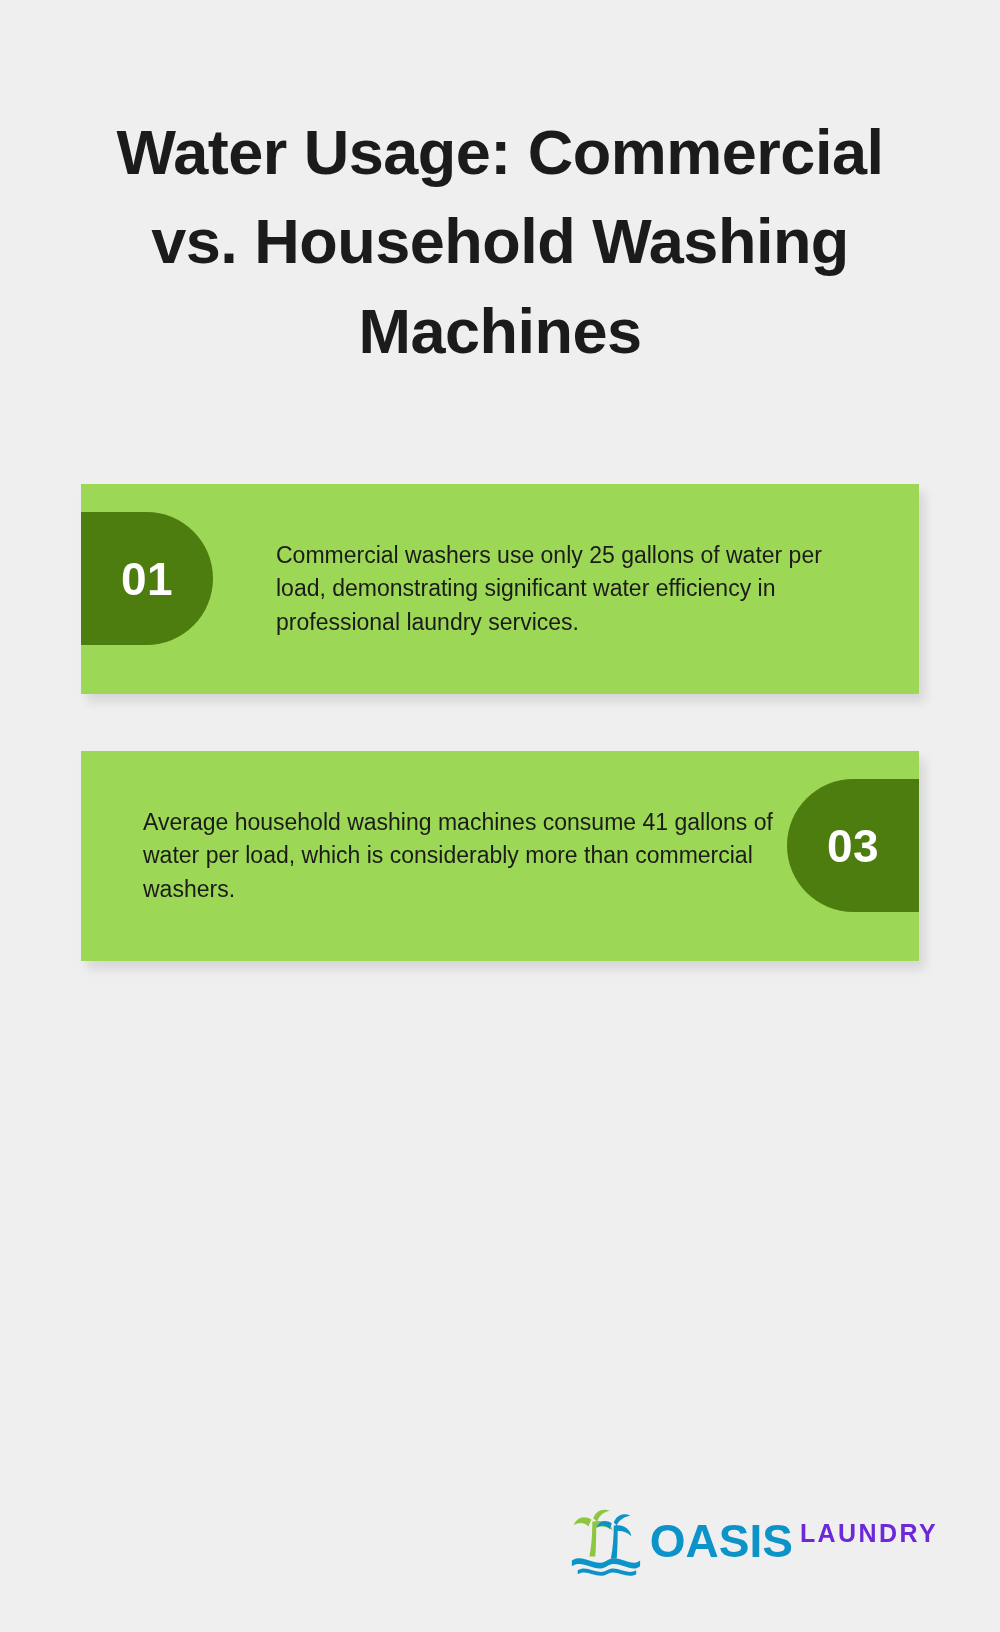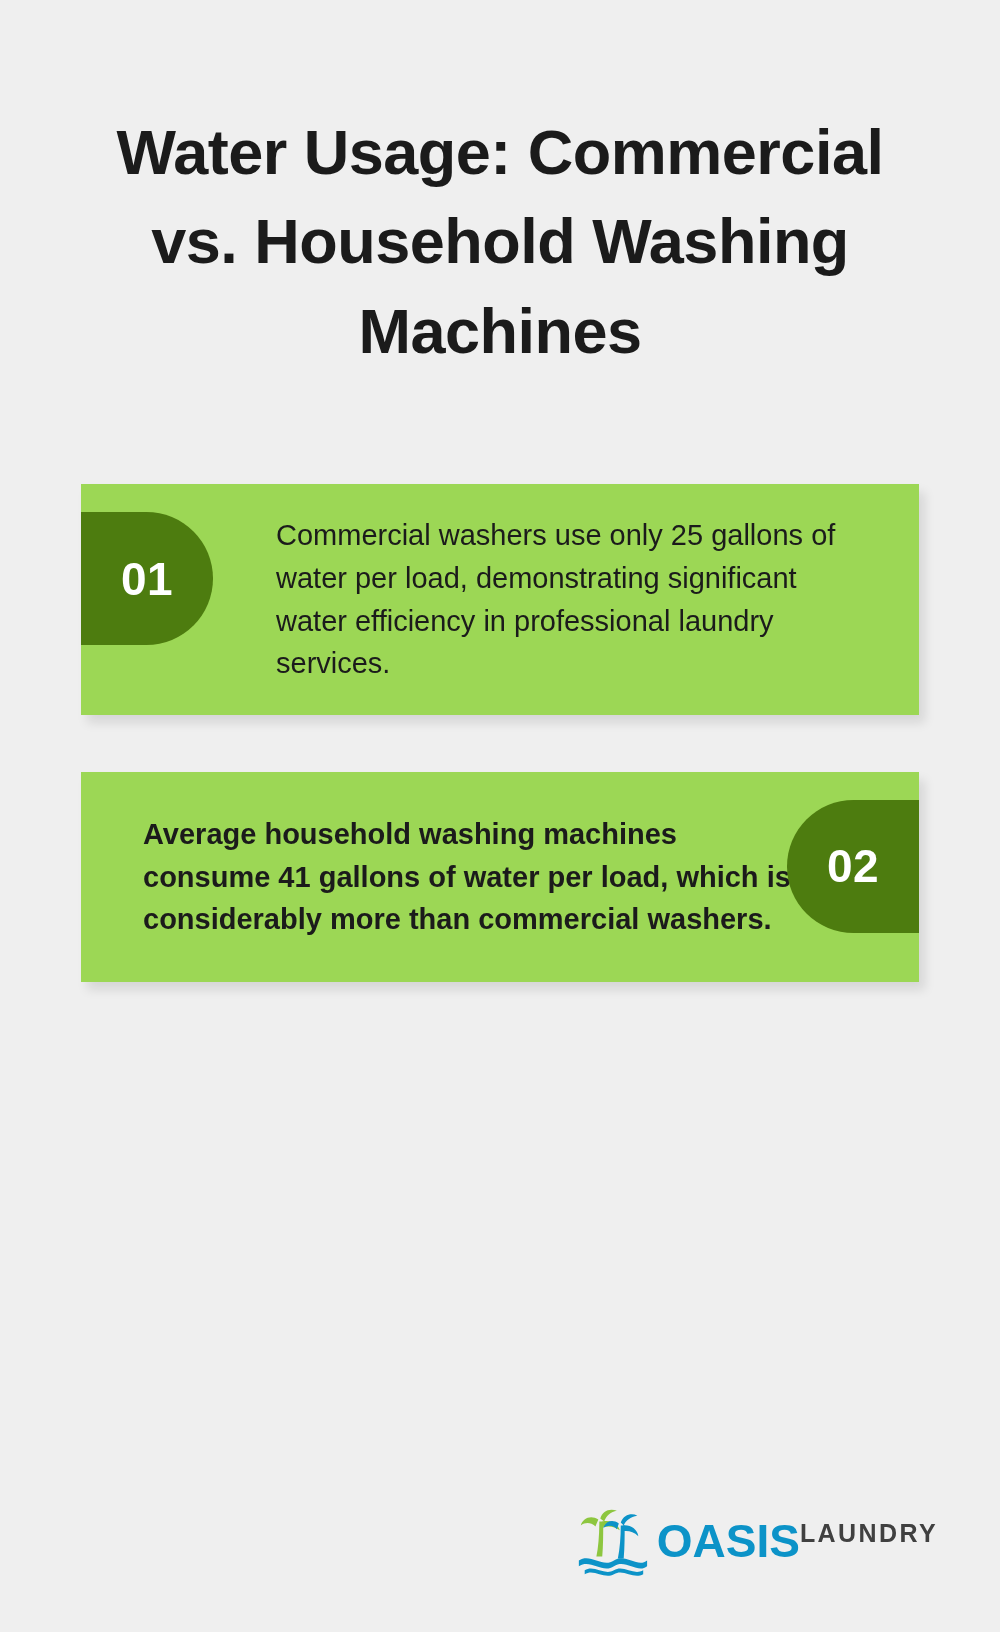--- a/index.html
+++ b/index.html
@@ -74,33 +74,32 @@
     border-bottom-right-radius: 67px;
   }
 
   .item.right .badge {
     right: 0;
     border-top-left-radius: 67px;
     border-bottom-left-radius: 67px;
   }
 
   .item-text {
-    font-size: 29px;
+    font-size: 23px;
     line-height: 1.47;
     color: #1b1b1b;
     box-sizing: border-box;
   }
 
   .item.left .item-text {
     padding: 30px 60px 30px 195px;
   }
 
   .item.right .item-text {
     padding: 30px 116px 30px 62px;
-    font-weight: bold;
   }
 
   
   .logo {
     position: absolute;
     right: 62px;
     bottom: 52px;
     display: flex;
     align-items: center;
     gap: 6px;
@@ -122,42 +121,42 @@
   .logo-oasis {
     font-size: 46px;
     font-weight: bold;
     color: #0c93c8;
     letter-spacing: 0px;
   }
 
   .logo-laundry {
     font-size: 25px;
     font-weight: bold;
-    color: #404040;
+    color: #6d28d9;
     letter-spacing: 2.4px;
     margin-top: 3px;
-    margin-left: 0;
+    margin-left: 7px;
   }
 </style>
 </head>
 <body>
 
 <div class="page">
 
   <h1 class="title">Water Usage: Commercial vs. Household Washing Machines</h1>
 
   <div class="items">
 
     <div class="item left">
       <div class="badge">01</div>
       <div class="item-text">Commercial washers use only 25 gallons of water per load, demonstrating significant water efficiency in professional laundry services.</div>
     </div>
 
     <div class="item right">
-      <div class="badge">02</div>
+      <div class="badge">03</div>
       <div class="item-text">Average household washing machines consume 41 gallons of water per load, which is considerably more than commercial washers.</div>
     </div>
 
 
   </div>
 
   <div class="logo">
     <div class="logo-mark">
       <svg viewBox="0 0 80 80" width="78" height="78" xmlns="http://www.w3.org/2000/svg">
         <g fill="#8dc63f">

